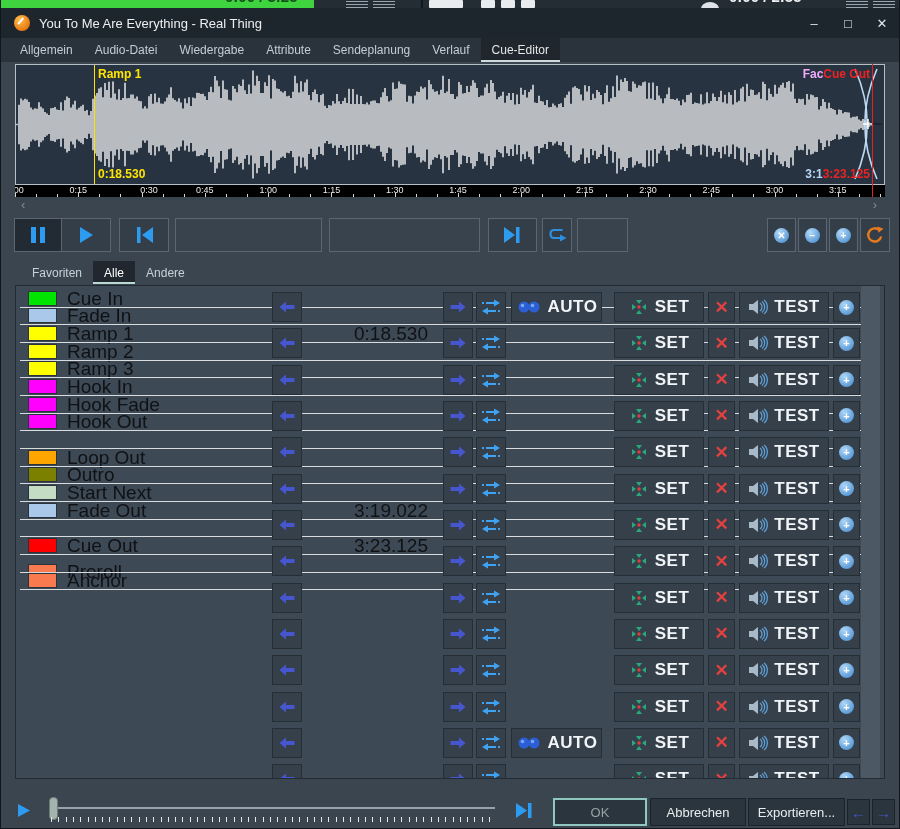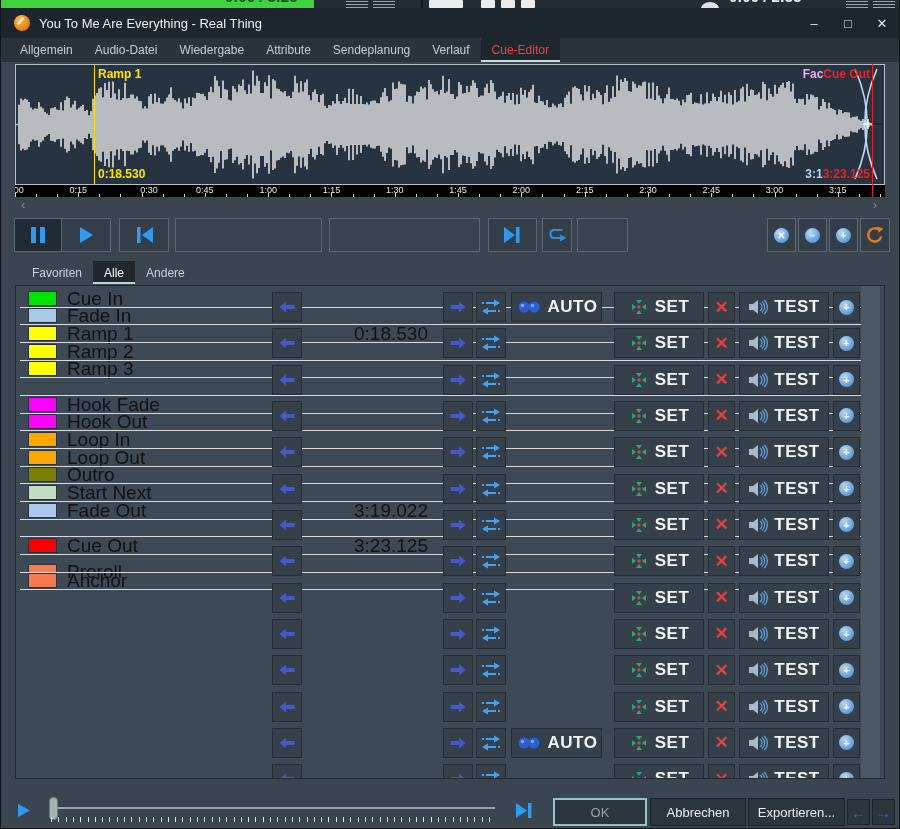--- a/index.html
+++ b/index.html
@@ -22,21 +22,21 @@
   .appicon{width:16px;height:16px;border-radius:50%;margin-left:13px;
            background:radial-gradient(circle at 35% 30%,#ffc04d,#e87410 75%);position:relative;}
   .appicon:after{content:"";position:absolute;left:5px;top:4px;width:6px;height:8px;
            border-left:2px solid #fff;transform:rotate(40deg);}
   .wtitle{color:#eceff2;font-size:13px;margin-left:9px;}
   .wctrls{position:absolute;right:0;top:0;height:30px;display:flex;}
   .wctrl{width:34px;height:30px;color:#dfe5ea;font-size:13px;display:flex;align-items:center;justify-content:center;}
   
   .tabbar{position:absolute;left:0;top:38px;width:100%;height:24px;background:#2a323b;display:flex;padding-left:8px;}
   .tab{padding:0 11px;font-size:12px;color:#c3cdd4;display:flex;align-items:center;height:24px;}
-  .tab.active{background:#1f262d;color:#ef4444;border-bottom:2px solid #cfd8dc;padding-top:2px;}
+  .tab.active{background:#1f262d;color:#e5e5e5;border-bottom:2px solid #cfd8dc;padding-top:2px;}
   
   .wavebox{position:absolute;left:14px;top:64px;width:870px;height:121px;background:#273340;
            border:1px solid #b7bfc6;overflow:hidden;}
   .mline{position:absolute;top:0;width:1px;height:119px;z-index:3;}
   .mlabel{position:absolute;font-size:12px;font-weight:bold;z-index:4;white-space:nowrap;}
   .ruler{position:absolute;left:14px;top:185px;width:870px;height:12px;background:#010102;overflow:hidden;}
   .rlab{position:absolute;top:0;color:#ececec;font-size:9px;transform:translateX(-50%);}
   .rtick{position:absolute;bottom:0;width:1px;background:#d8d8d8;}
   .redline2{position:absolute;left:871px;top:64px;width:1px;height:133px;background:#e82222;z-index:5;}
   .scrollrow{position:absolute;left:14px;top:197px;width:870px;height:17px;color:#7f8d99;font-size:13px;}
@@ -281,35 +281,35 @@
       <div class="leftrow" style="top: 56.01px;">
         <div class="swatch" style="background: rgb(255, 255, 0);"></div>
         <div class="cuename">Ramp 2</div>
       </div>
       <div class="sep" style="top: 73.68px;"></div>
       <div class="leftrow" style="top: 73.68px;">
         <div class="swatch" style="background: rgb(255, 255, 0);"></div>
         <div class="cuename">Ramp 3</div>
       </div>
       <div class="sep" style="top: 91.35px;"></div>
+      <div class="leftrow" style="top: 91.35px;">
+        <div class="swatch" style="background: rgb(255, 0, 255);"></div>
+        <div class="cuename">Hook In</div>
+      </div>
       <div class="sep" style="top: 109.02px;"></div>
       <div class="leftrow" style="top: 109.02px;">
         <div class="swatch" style="background: rgb(255, 0, 255);"></div>
         <div class="cuename">Hook Fade</div>
       </div>
       <div class="sep" style="top: 126.69px;"></div>
       <div class="leftrow" style="top: 126.69px;">
         <div class="swatch" style="background: rgb(255, 0, 255);"></div>
         <div class="cuename">Hook Out</div>
       </div>
       <div class="sep" style="top: 144.36px;"></div>
-      <div class="leftrow" style="top: 144.36px;">
-        <div class="swatch" style="background: rgb(255, 165, 0);"></div>
-        <div class="cuename">Loop In</div>
-      </div>
       <div class="sep" style="top: 162.03px;"></div>
       <div class="leftrow" style="top: 162.03px;">
         <div class="swatch" style="background: rgb(255, 165, 0);"></div>
         <div class="cuename">Loop Out</div>
       </div>
       <div class="sep" style="top: 179.7px;"></div>
       <div class="leftrow" style="top: 179.7px;">
         <div class="swatch" style="background: rgb(123, 128, 0);"></div>
         <div class="cuename">Outro</div>
       </div>

